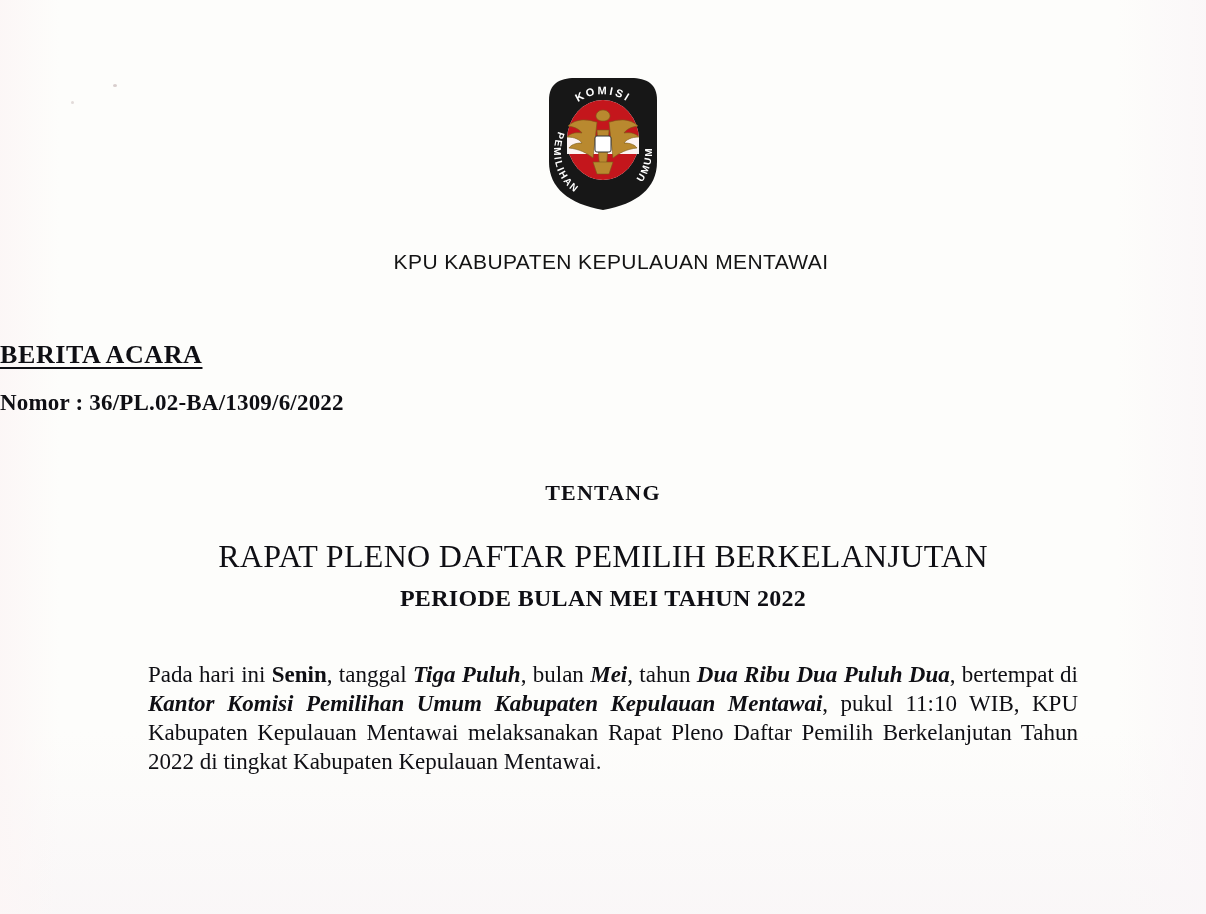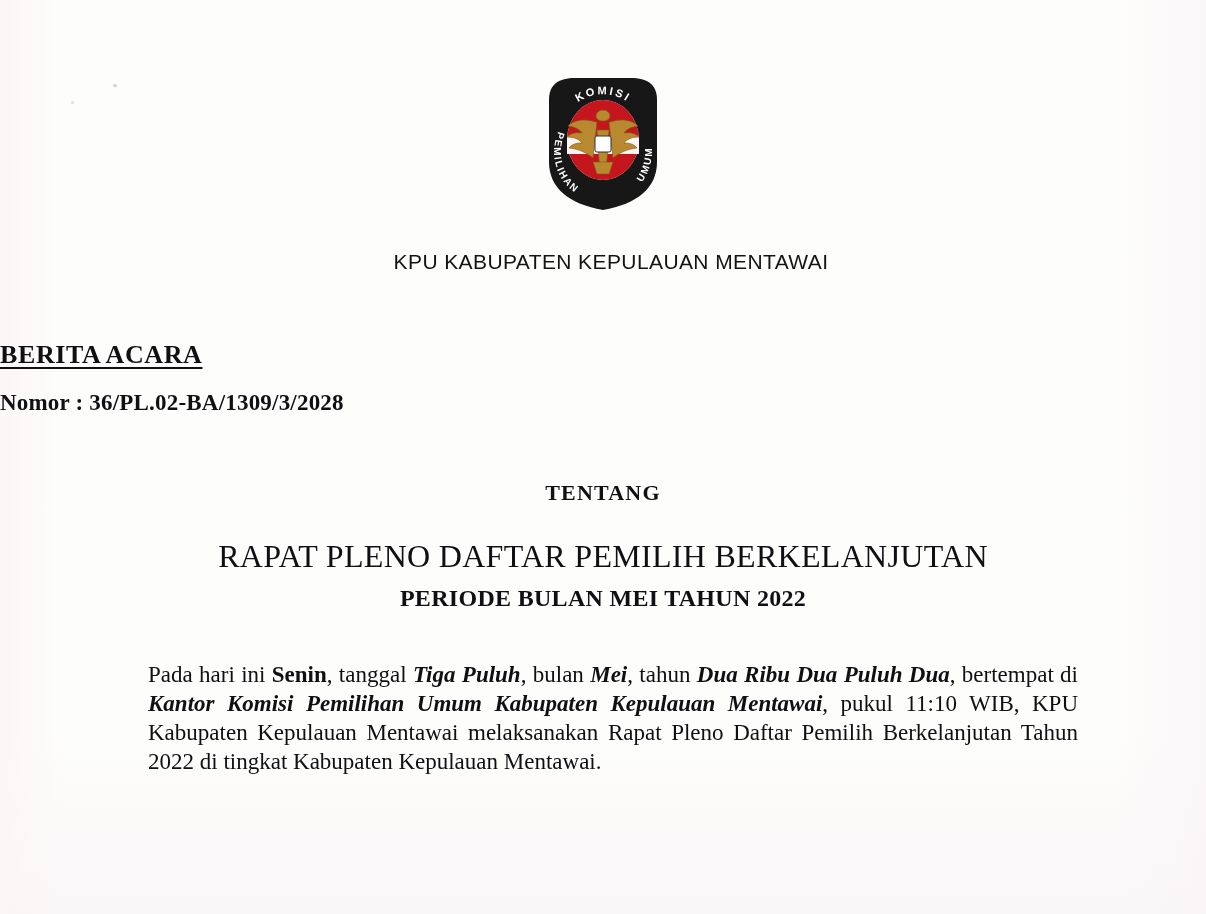--- a/index.html
+++ b/index.html
@@ -181,21 +181,21 @@
           <textPath href="#arcRight" startOffset="50%" text-anchor="middle">UMUM</textPath>
         </text>
       </svg>
     </div>
   </div>
 
   <div class="org-line">KPU KABUPATEN KEPULAUAN MENTAWAI</div>
 
   <div class="title-block">
     <div class="doc-title">BERITA ACARA</div>
-    <div class="doc-number">Nomor : 36/PL.02-BA/1309/3/2028</div>
+    <div class="doc-number">Nomor : 36/PL.02-BA/1309/6/2022</div>
   </div>
 
   <div class="about-block">
     <div class="about-label">TENTANG</div>
     <div class="about-line1">RAPAT PLENO DAFTAR PEMILIH BERKELANJUTAN</div>
     <div class="about-line2">PERIODE BULAN MEI TAHUN 2022</div>
   </div>
 
   <div class="body-block">
     <span>Pada hari ini </span><b>Senin</b><span>, tanggal </span><span class="bi">Tiga Puluh</span><span>, bulan </span><span class="bi">Mei</span><span>, tahun </span><span class="bi">Dua Ribu Dua Puluh Dua</span><span>, bertempat di </span><span class="bi">Kantor Komisi Pemilihan Umum Kabupaten Kepulauan Mentawai</span><span>, pukul 11:10 WIB, KPU Kabupaten Kepulauan Mentawai melaksanakan Rapat Pleno Daftar Pemilih Berkelanjutan Tahun 2022 di tingkat Kabupaten Kepulauan Mentawai.</span>

